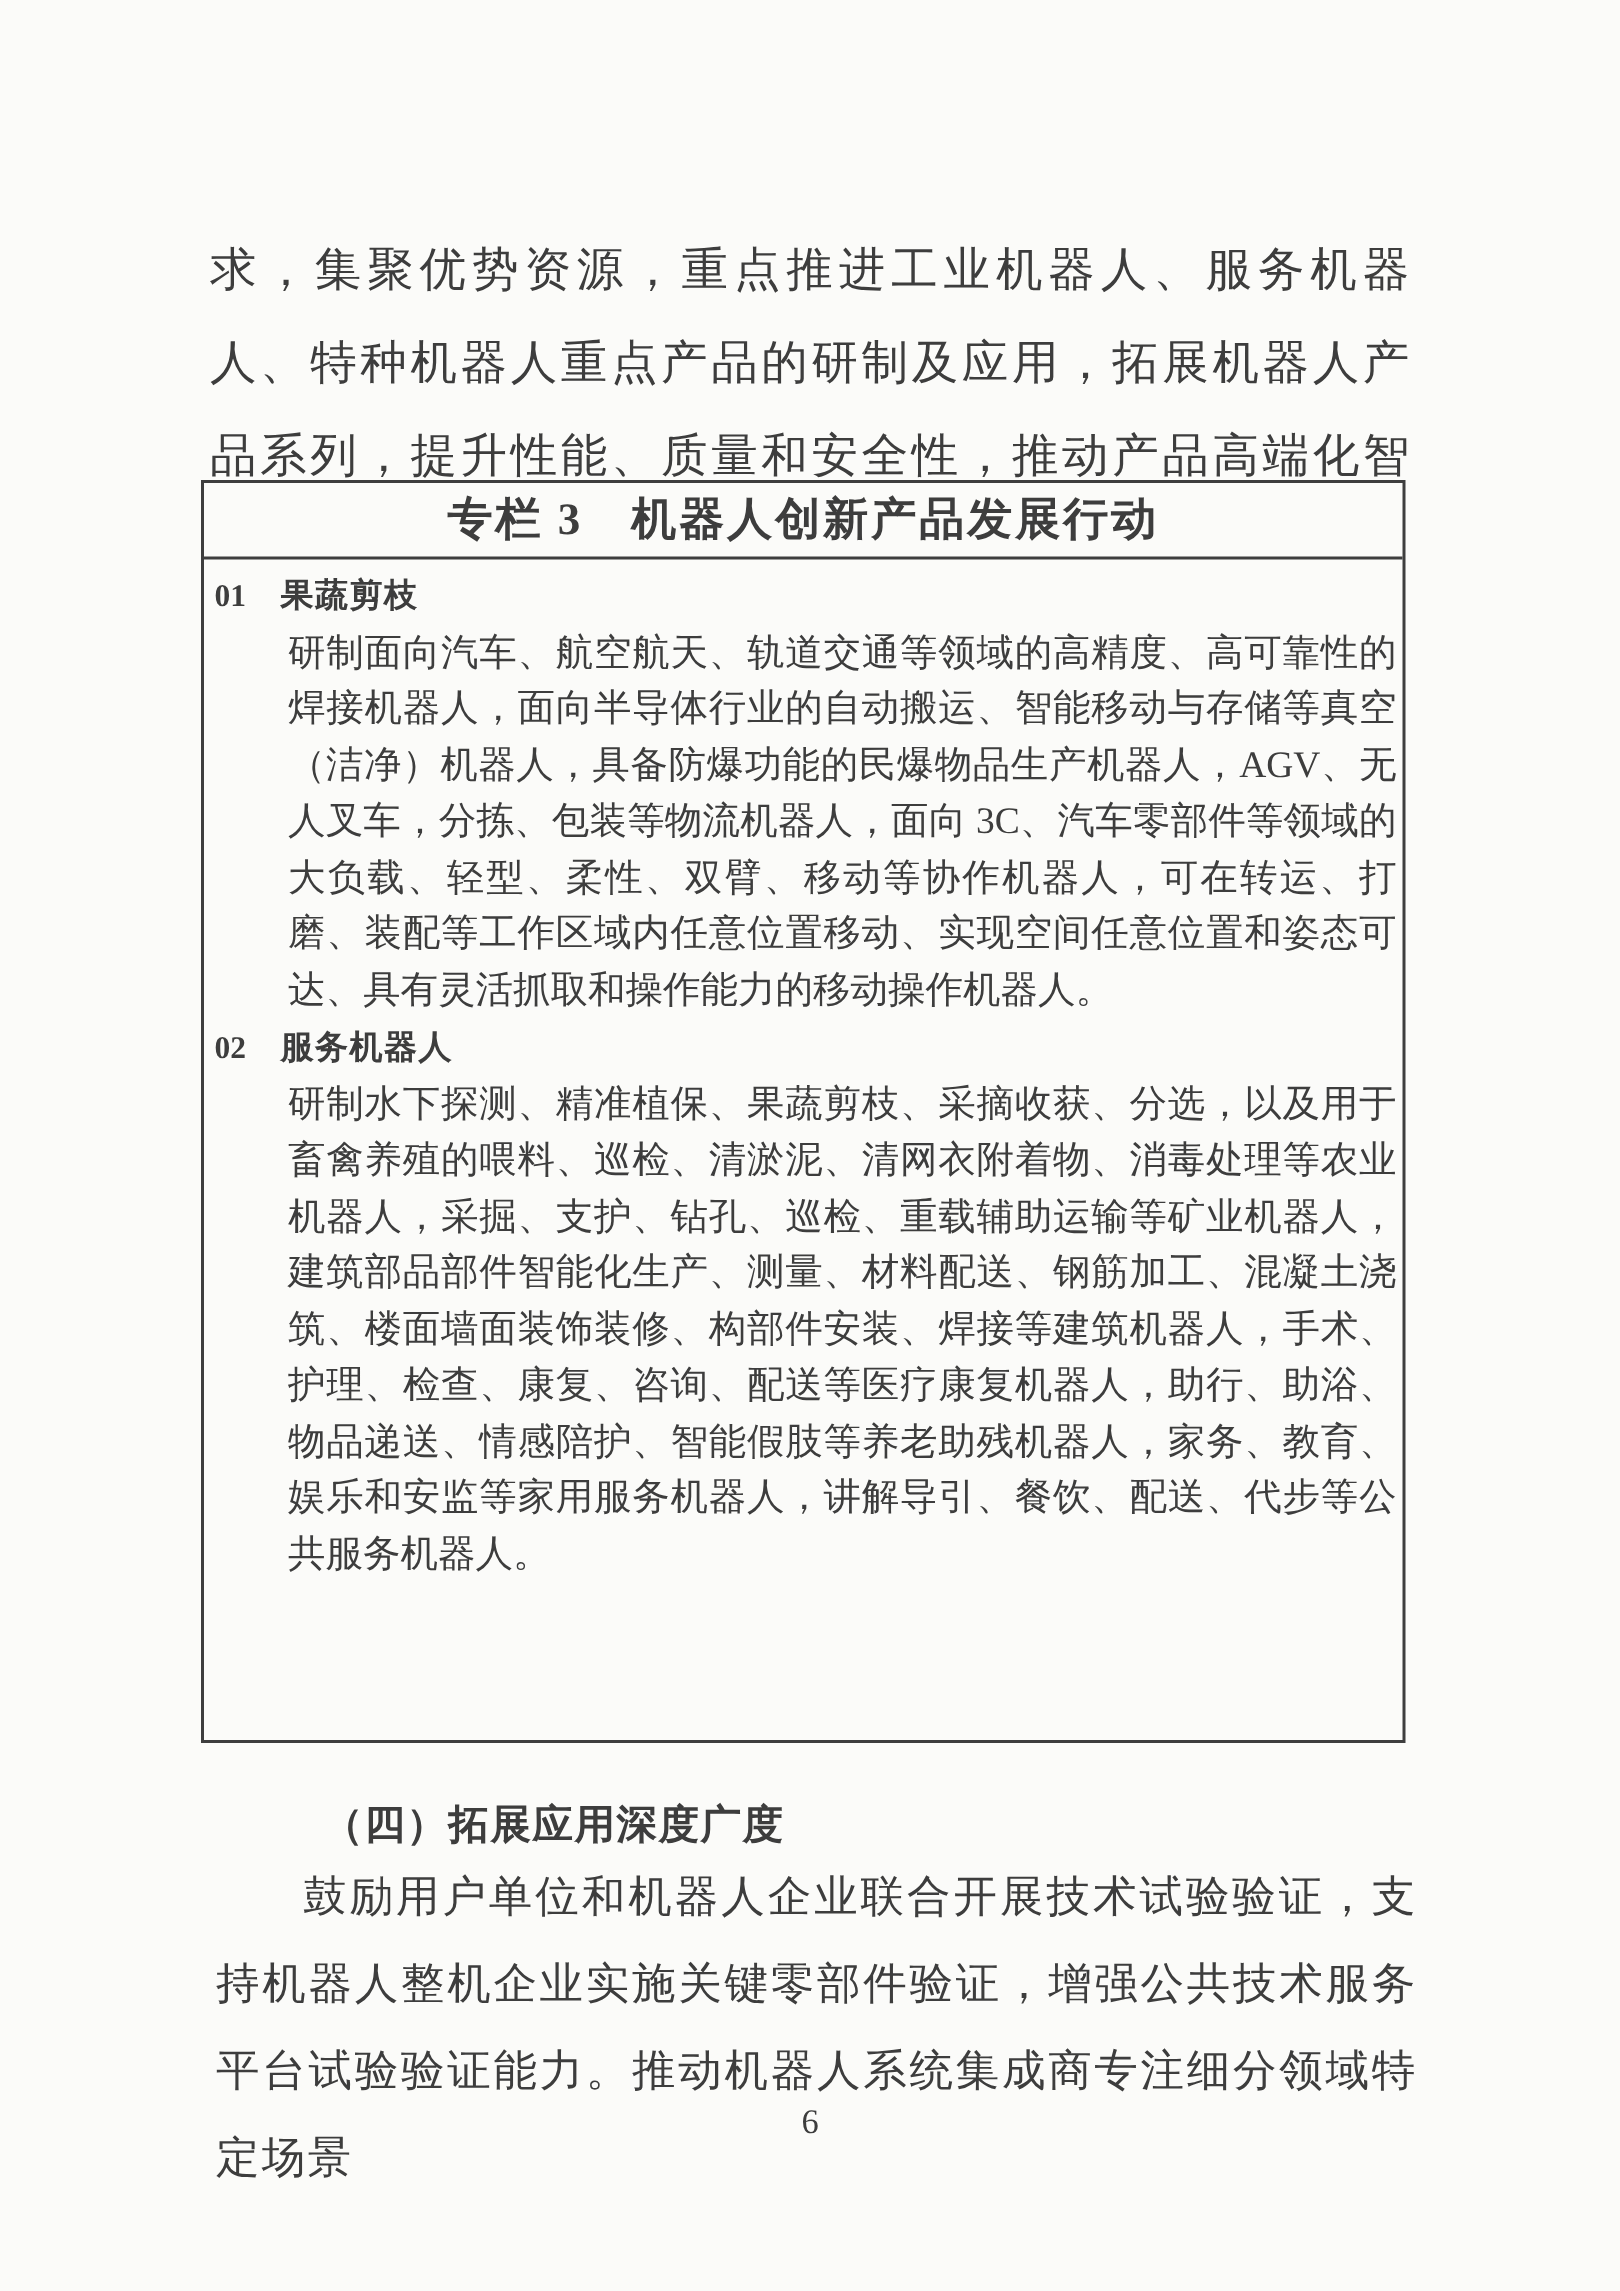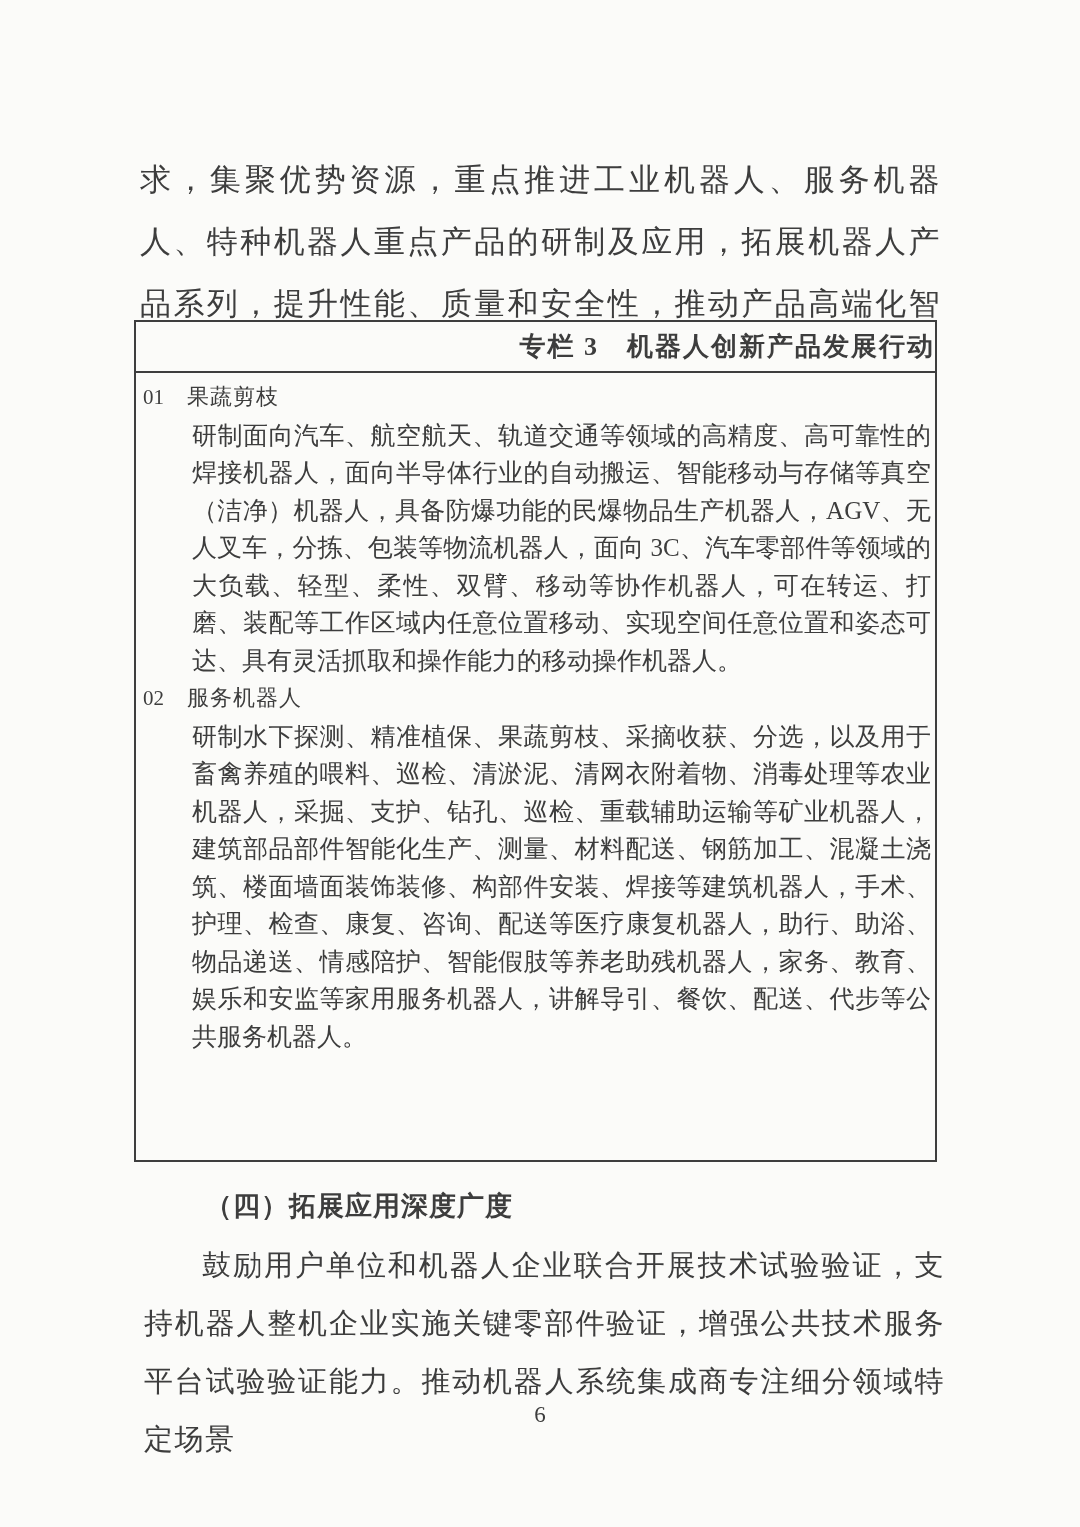--- a/index.html
+++ b/index.html
@@ -37,32 +37,32 @@
     width: 803px;
     height: 842px;
     box-sizing: border-box;
     border: 2px solid #3e3e3e;
     background: #fbfbf9;
   }
   .panel-title {
     height: 49px;
     line-height: 49px;
     border-bottom: 2px solid #3e3e3e;
-    text-align: right;
+    text-align: center;
     font-weight: bold;
-    font-size: 26px;
+    font-size: 30px;
     letter-spacing: 2px;
     white-space: pre;
   }
   .panel-body { padding: 5px 4px 0 7px; }
 
   .box-item-heading {
     display: flex;
     align-items: baseline;
-    font-weight: normal;
+    font-weight: bold;
     font-size: 22px;
     line-height: 37.5px;
   }
   .item-number {
     width: 44px;
     flex: 0 0 44px;
     font-size: 21px;
     font-family: "Liberation Serif", "DejaVu Serif", serif;
   }
   .item-title { letter-spacing: 1px; }
@@ -72,21 +72,21 @@
     line-height: 37.5px;
     text-align: justify;
     letter-spacing: 0;
   }
 
   
   .section-heading {
     position: absolute;
     left: 205px;
     top: 1188px;
-    margin: 0;
+    margin: 10px;
     font-size: 27px;
     font-weight: bold;
     letter-spacing: 1px;
   }
 
   
   .closing {
     position: absolute;
     left: 140px;
     top: 1232px;

